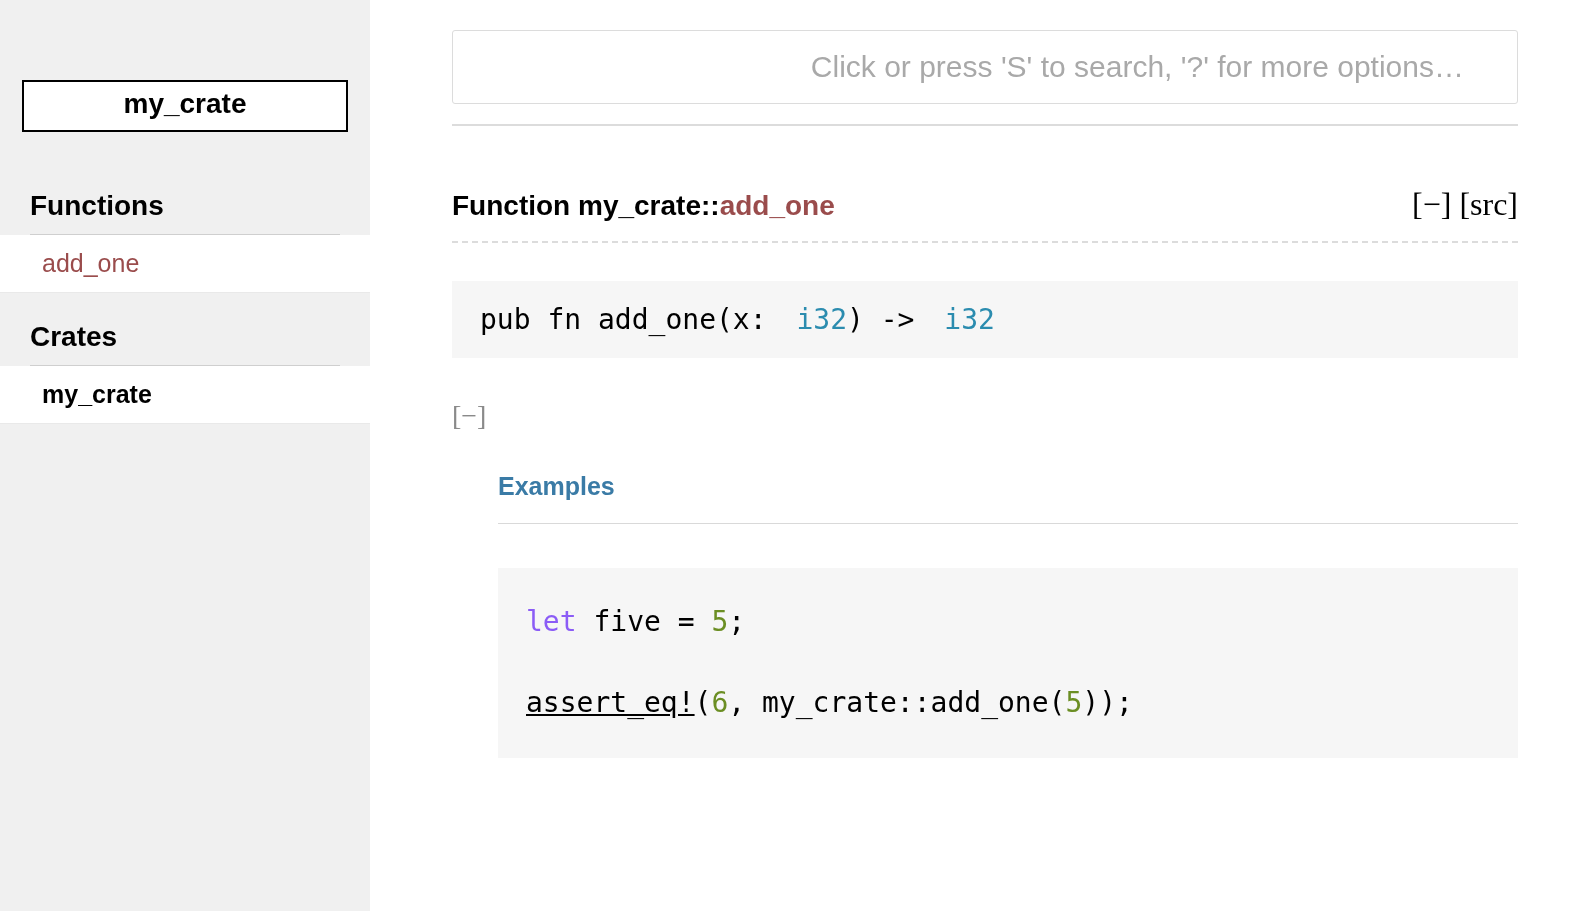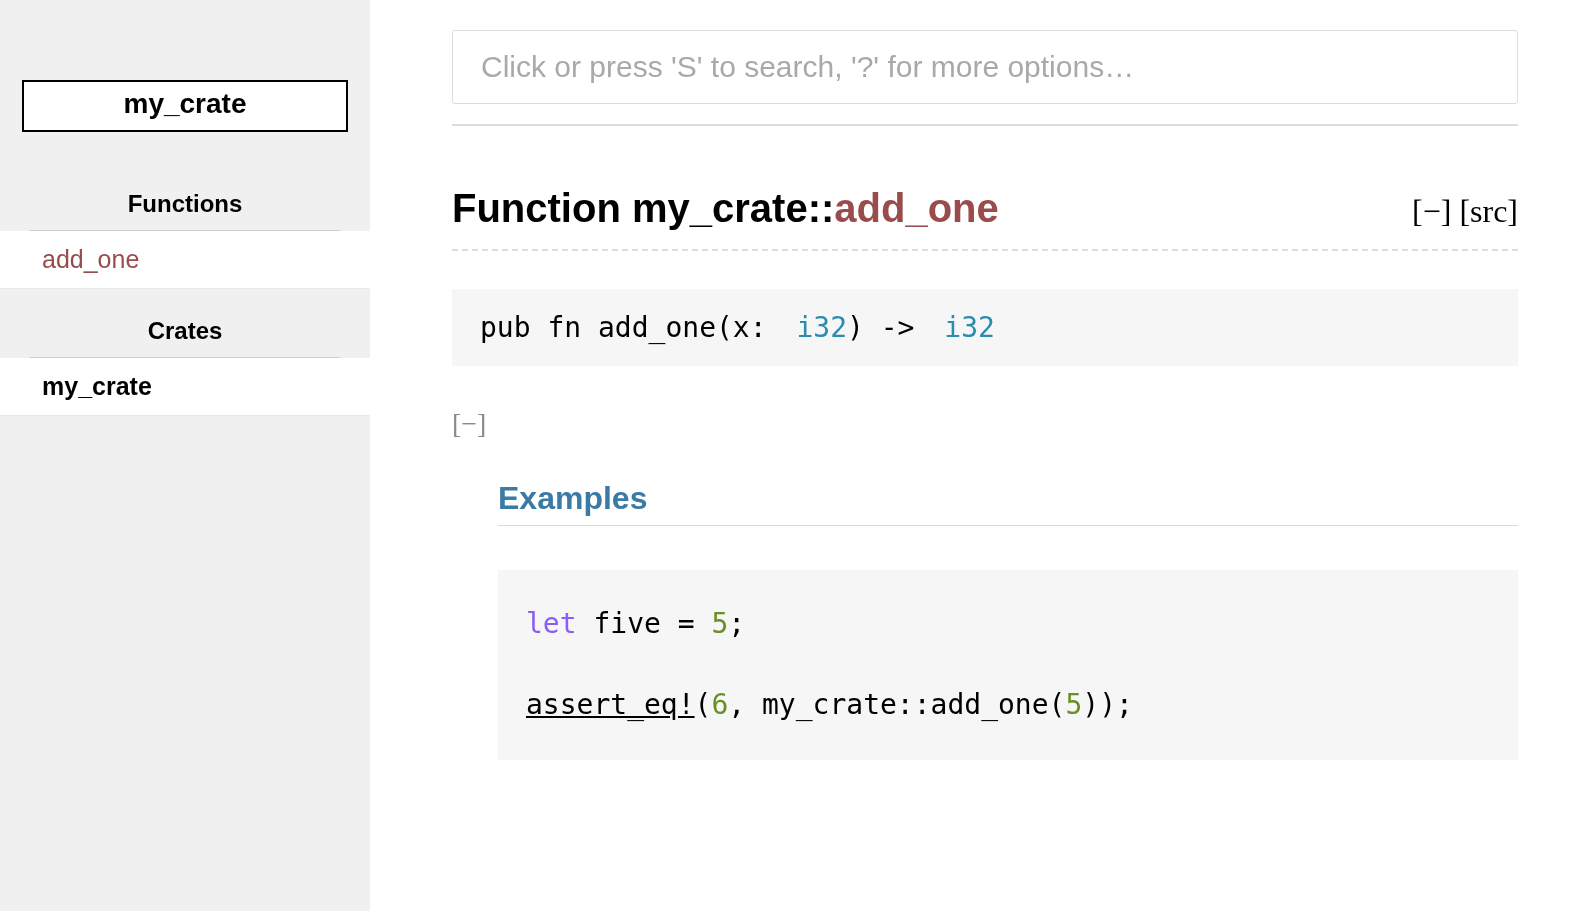--- a/index.html
+++ b/index.html
@@ -24,23 +24,22 @@
   .crate-box {
     margin: 0 22px 30px 22px;
     border: 2px solid #000;
     background: #fff;
     font-size: 28px;
     font-weight: 700;
     text-align: center;
     padding: 6px 0 10px 0;
   }
   .sb-heading {
-    font-size: 24px;
+    font-size: 28px;
     font-weight: 700;
-    text-align: center;
     padding: 28px 0 12px 0;
     border-bottom: 1px solid #cfcfcf;
     margin: 0 30px;
   }
   .sb-item {
     background: #fff;
     font-size: 25px;
     padding: 14px 0 14px 42px;
     border-bottom: 1px solid #e9e9e9;
     cursor: pointer;
@@ -56,33 +55,34 @@
   }
   .search {
     width: 100%;
     height: 74px;
     font-size: 30px;
     border: 1px solid #dcdcdc;
     border-radius: 3px;
     padding: 8px 28px;
     color: #000;
     font-family: inherit;
+    text-align: right;
   }
   .search::placeholder { color: #a9a9a9; }
 
   .rule-solid { border: none; border-top: 2px solid #dcdcdc; margin: 20px 0 60px 0; }
   .rule-dashed { border: none; border-top: 2px dashed #dcdcdc; margin: 18px 0 38px 0; }
 
   .fqn-row {
     display: flex;
     justify-content: space-between;
     align-items: baseline;
   }
   .fqn {
-    font-size: 40px;
+    font-size: 28px;
     font-weight: 700;
   }
   .fqn .name { color: #9a4c4c; }
   .rhs {
     font-size: 32px;
     font-family: Georgia, "Times New Roman", serif;
     white-space: nowrap;
   }
   .rhs .toggle, .rhs .src { cursor: pointer; }
 
@@ -108,24 +108,24 @@
     color: #8a8a8a;
     cursor: pointer;
   }
   .desc {
     font-family: Georgia, "Times New Roman", serif;
     font-size: 30px;
   }
 
   .docblock { padding-left: 46px; }
   .sec-heading {
-    font-size: 32px;
+    font-size: 25px;
     font-weight: 700;
     color: #3a7ba6;
-    padding-bottom: 8px;
+    padding-bottom: 22px;
     border-bottom: 1px solid #d9d9d9;
     margin-bottom: 44px;
     cursor: pointer;
   }
 
   .codeblock {
     font-family: "Menlo", "Consolas", monospace;
     font-size: 28px;
     background: #f6f6f6;
     padding: 34px 28px;

